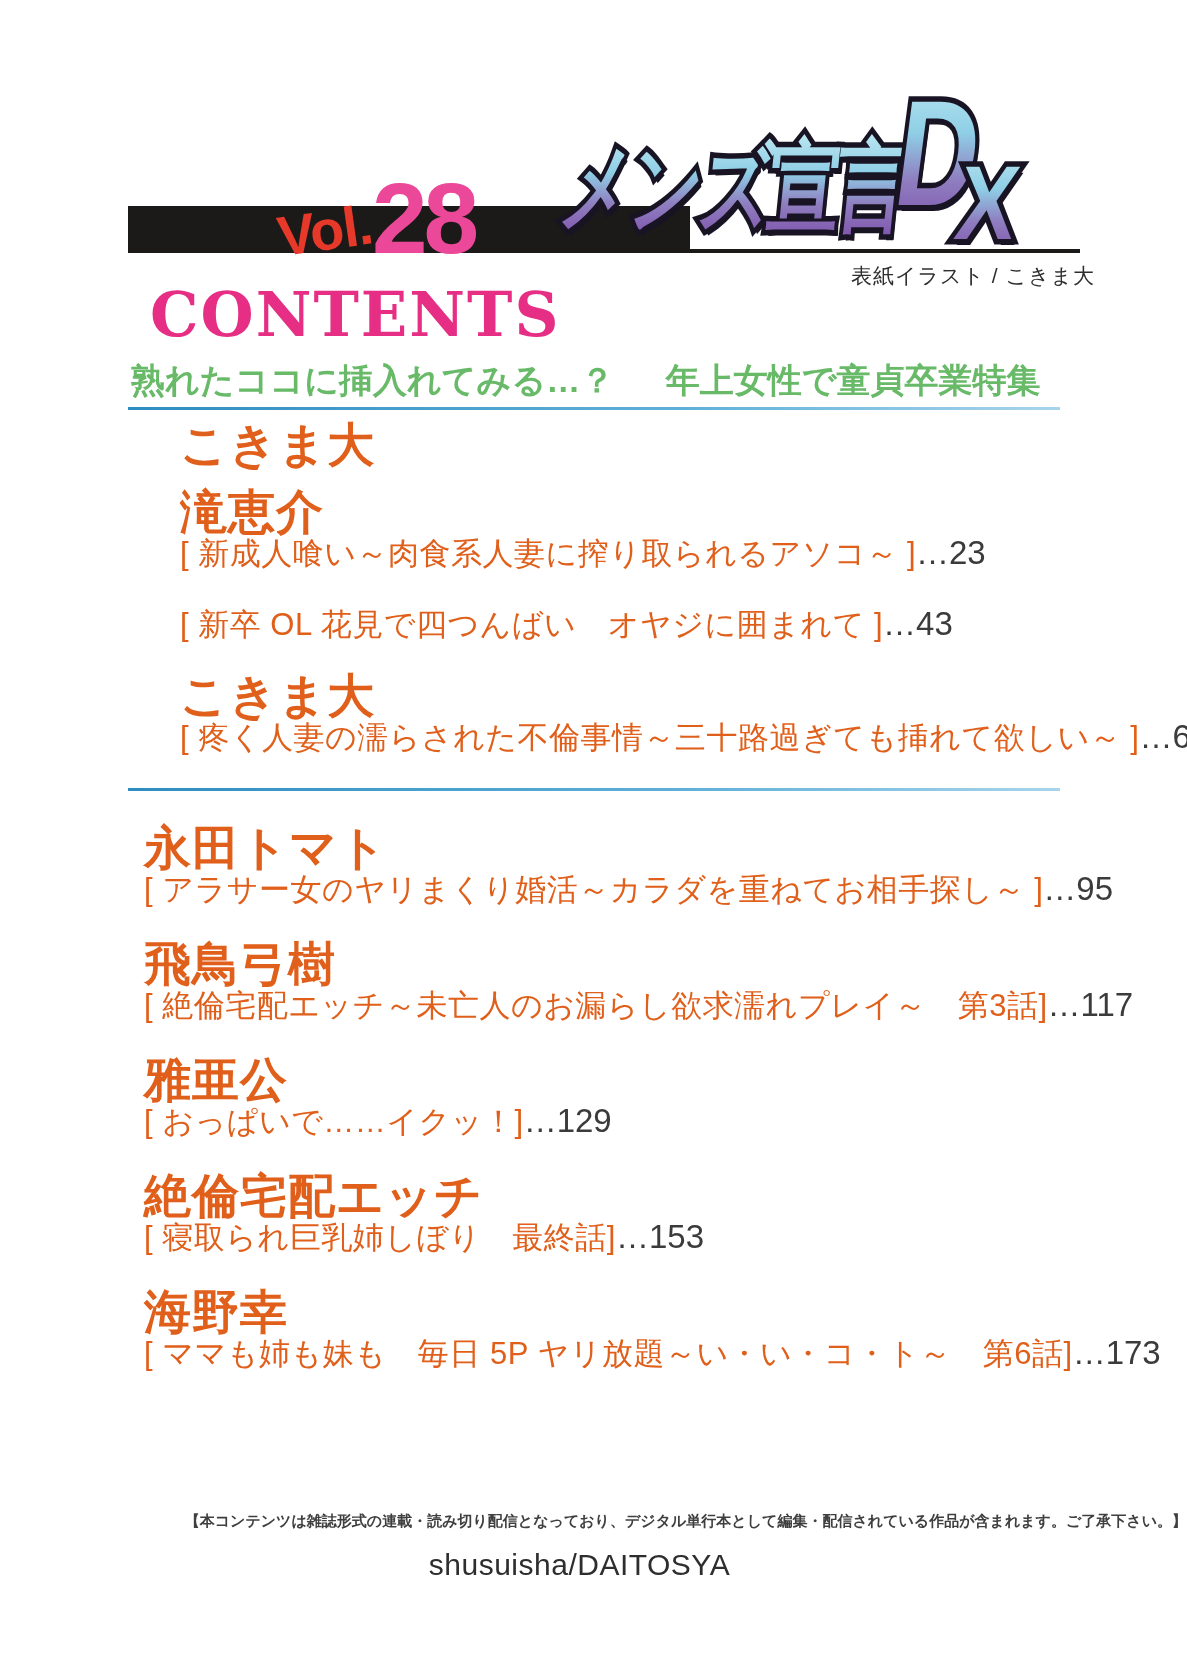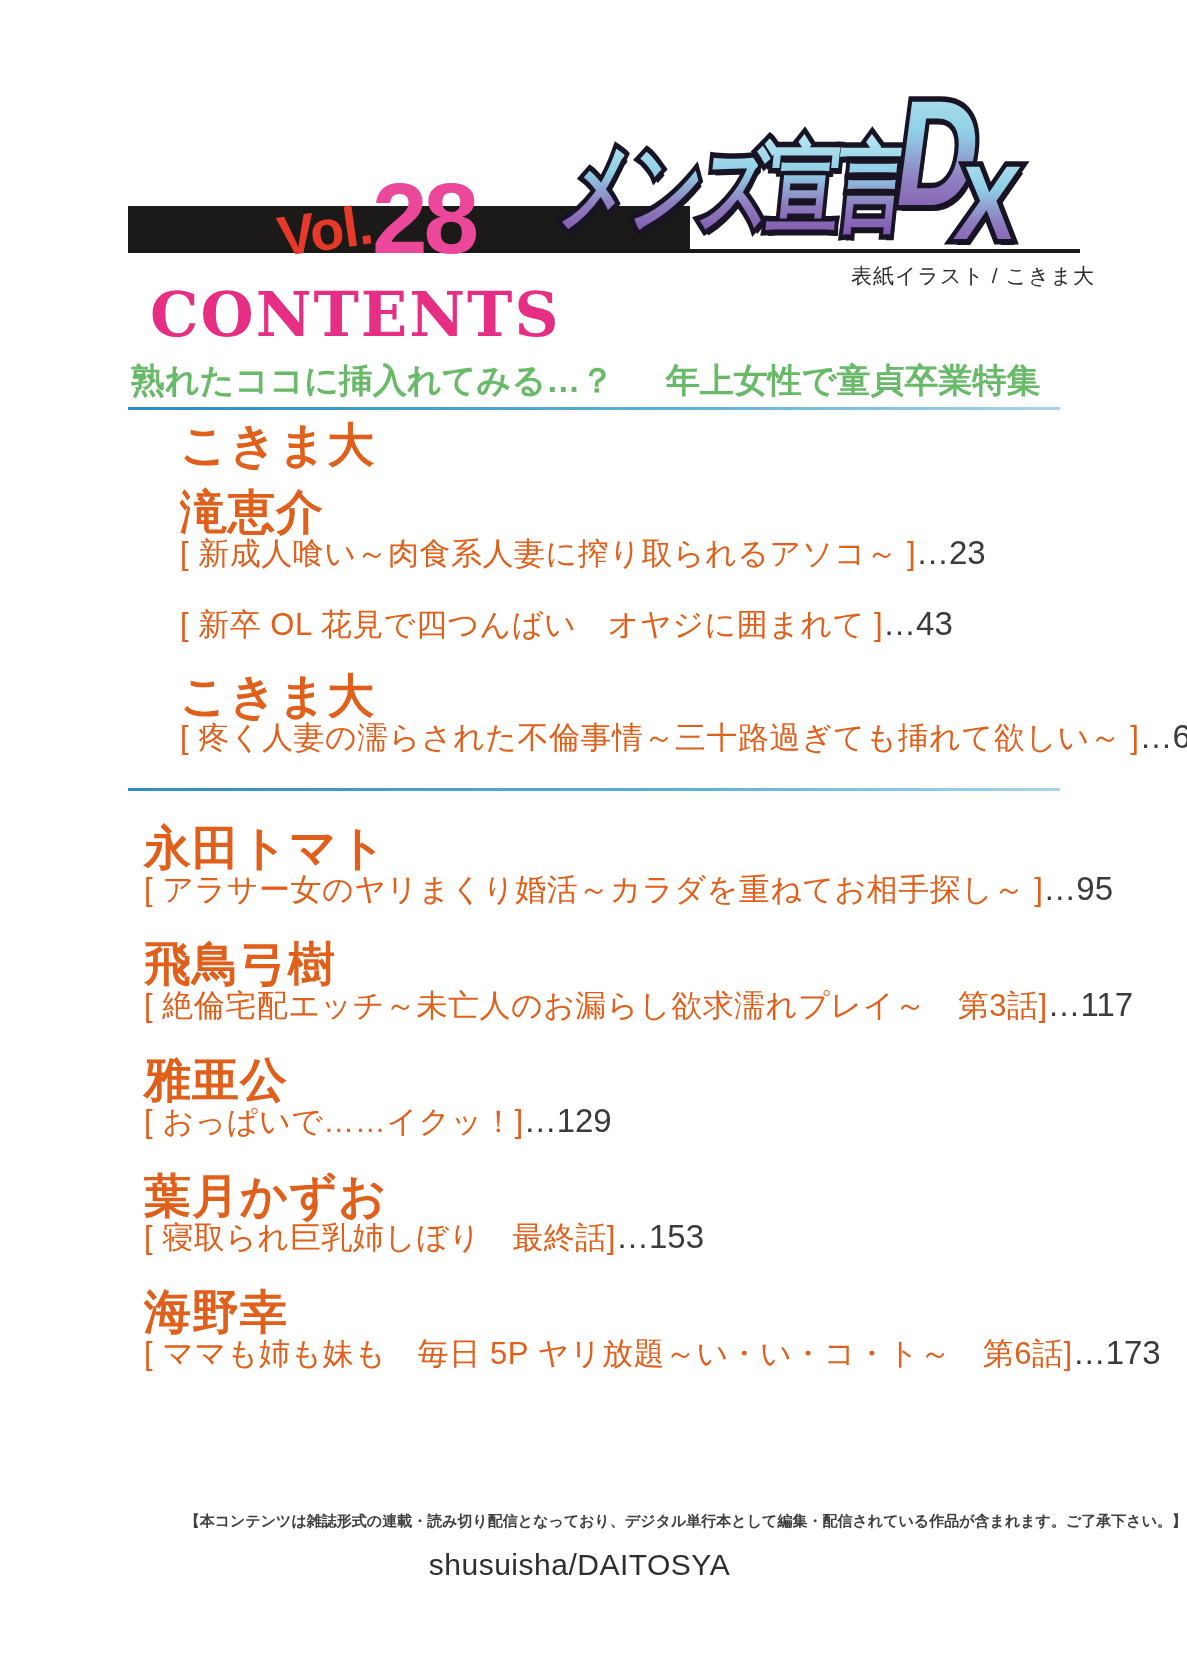--- a/index.html
+++ b/index.html
@@ -158,21 +158,21 @@
   </div>
 
   <div class="entry">
     <div class="entry-author">雅亜公</div>
     <div class="entry-titleline">
       <span class="entry-title-text">[ おっぱいで……イクッ！]</span><span class="entry-page-number">…129</span>
     </div>
   </div>
 
   <div class="entry">
-    <div class="entry-author">葉月かずお</div>
+    <div class="entry-author">絶倫宅配エッチ</div>
     <div class="entry-titleline">
       <span class="entry-title-text">[ 寝取られ巨乳姉しぼり　最終話]</span><span class="entry-page-number">…153</span>
     </div>
   </div>
 
   <div class="entry">
     <div class="entry-author">海野幸</div>
     <div class="entry-titleline">
       <span class="entry-title-text">[ ママも姉も妹も　毎日 5P ヤリ放題～い・い・コ・ト～　第6話]</span><span class="entry-page-number">…173</span>
     </div>

